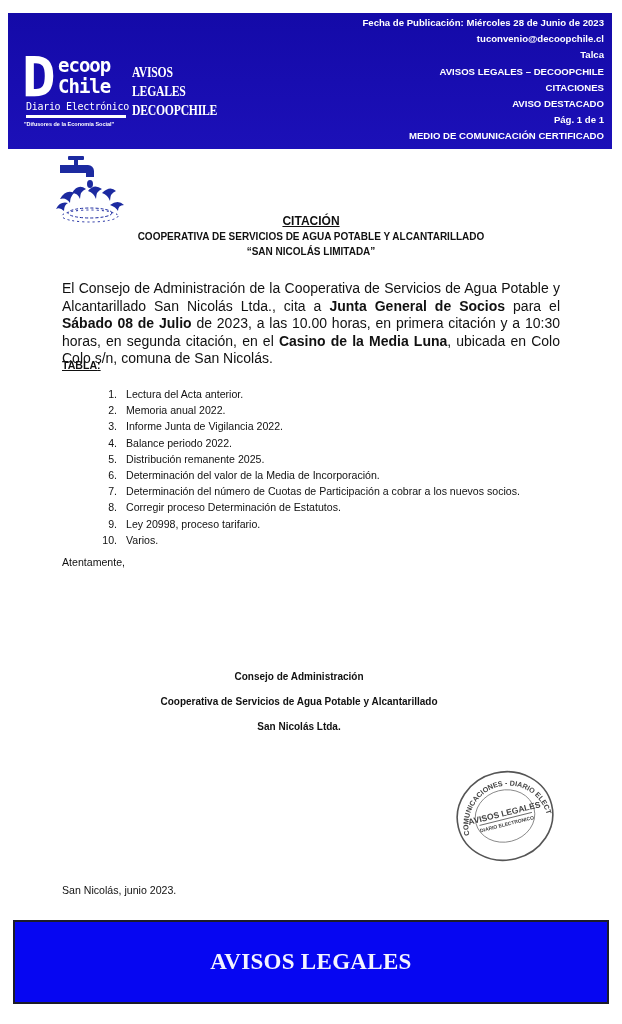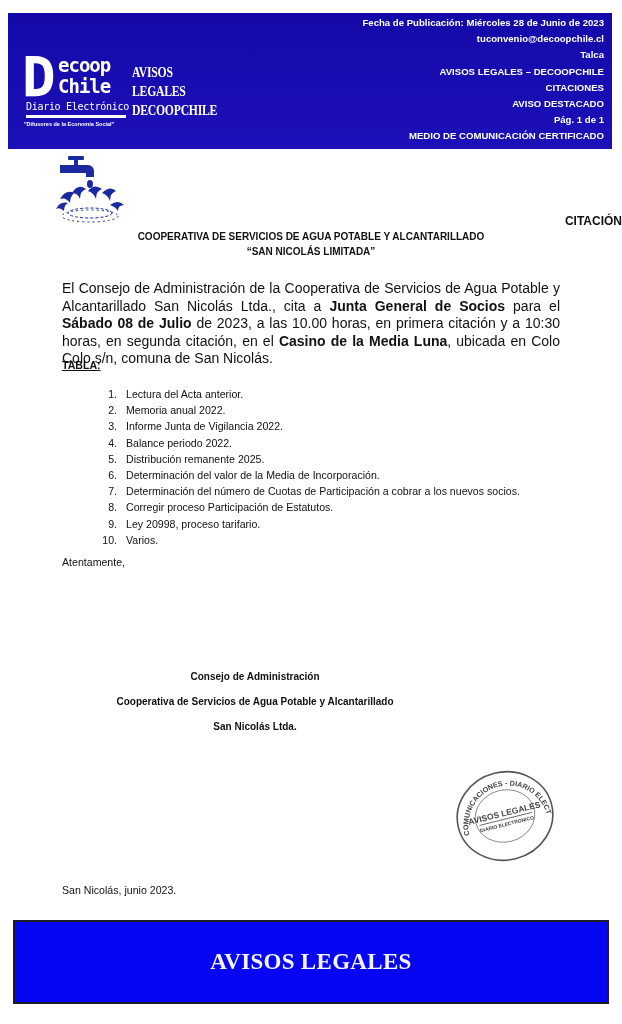--- a/index.html
+++ b/index.html
@@ -27,38 +27,38 @@
                   letter-spacing:-0.3px; }
   .meta { position:absolute; right:8px; top:2px; text-align:right; color:#fff;
           font-family:"Liberation Sans", sans-serif; font-weight:bold; font-size:9.6px;
           line-height:16.2px; }
   .meta div { white-space:nowrap; }
 
   
   .faucet { position:absolute; left:52px; top:153px; width:76px; height:72px; }
   .title-wrap { position:absolute; left:0; top:213px; width:622px; text-align:center;
                 font-family:"Liberation Sans", sans-serif; font-weight:bold; }
-  .title-wrap .citacion { font-size:12px; line-height:16px; display:block;text-align:right; }
+  .title-wrap .citacion { font-size:12px; text-decoration:underline; line-height:16px; display:block; }
   .title-wrap .coop { font-size:10px; line-height:15px; display:block; }
   .title-wrap .san { font-size:10px; line-height:15px; display:block; }
 
   .para { position:absolute; left:62px; top:280px; width:498px; font-size:14px; line-height:17.5px;
           text-align:justify; }
   .para b { font-weight:bold; }
   .tabla-label { position:absolute; left:62px; top:359px; font-size:10.6px; font-weight:bold;
                  text-decoration:underline; }
   .tabla-label span.colon { text-decoration:none; }
   .agenda { position:absolute; left:95px; top:386px; margin:0; padding:0; list-style:none;
             font-size:10.6px; line-height:16.2px; }
   .agenda li { display:flex; white-space:nowrap; }
   .agenda .num { width:22px; text-align:right; padding-right:9px; }
   .atentamente { position:absolute; left:62px; top:556px; font-size:10.6px; }
 
-  .signature { position:absolute; left:0; top:664px; width:510px; text-align:center;
-               font-weight:bold; font-size:10px; }
+  .signature { position:absolute; left:13px; top:664px; width:510px; text-align:center;
+               font-weight:bold; font-size:10px;padding-left:31px; }
   .signature div { line-height:25px; }
 
   .stamp { position:absolute; left:452px; top:768px; width:106px; height:96px; }
 
   .closing { position:absolute; left:62px; top:884px; font-size:10.6px; }
 
   
   .footer-banner { position:absolute; left:13px; top:920px; width:596px; height:84px;
                    background:#0606f2; border:2px solid #1b1b2a; box-sizing:border-box;
                    display:flex; align-items:center; justify-content:center; }
@@ -147,21 +147,21 @@
   <li>
       <span class="num">6.</span>
       <span>Determinación del valor de la Media de Incorporación.</span>
     </li>
   <li>
       <span class="num">7.</span>
       <span>Determinación del número de Cuotas de Participación a cobrar a los nuevos socios.</span>
     </li>
   <li>
       <span class="num">8.</span>
-      <span>Corregir proceso Participación de Estatutos.</span>
+      <span>Corregir proceso Determinación de Estatutos.</span>
     </li>
   <li>
       <span class="num">9.</span>
       <span>Ley 20998, proceso tarifario.</span>
     </li>
   <li>
       <span class="num">10.</span>
       <span>Varios.</span>
     </li>
 </ol>

